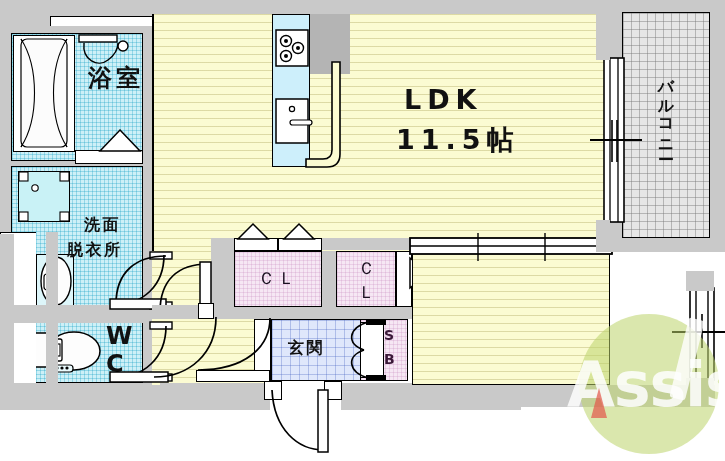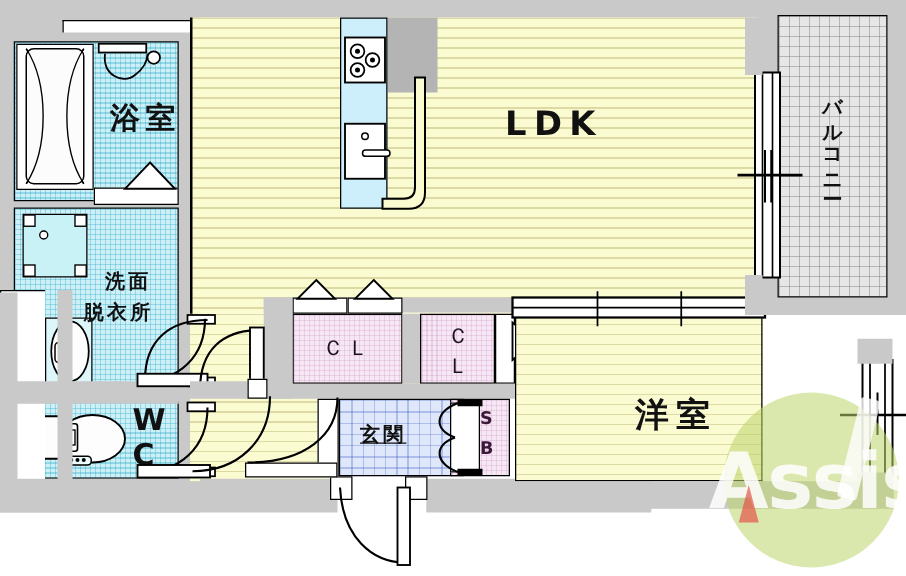--- a/index.html
+++ b/index.html
@@ -102,21 +102,21 @@
   <svg class="arc" style="left:78px;top:34px;width:60px;height:56px;">
      <rect x="1" y="1" width="38" height="7" fill="#fff" stroke="#000" stroke-width="1.4"></rect>
      <circle cx="45" cy="12" r="5" fill="#fff" stroke="#000" stroke-width="1.4"></circle>
      <path class="arcline" d="M6,9 C4,26 20,34 30,26 C38,20 40,14 40,9" style="stroke-width:1.4"></path>
   </svg>
 
   <div class="b white ol-thin" style="left:75px;top:150px;width:68px;height:14px;"></div>
   <svg class="arc" style="left:100px;top:130px;width:40px;height:22px;">
      <path d="M20,0 L40,21 L0,21 Z" fill="#fff" stroke="#000" stroke-width="1.5"></path>
   </svg>
-  <div class="lbl lbl-md" style="left:88px;top:78px;">浴室</div>
+  <div class="lbl lbl-md" style="left:88px;top:62px;">浴室</div>
 
   <div class="b room-wet ol" style="left:11px;top:166px;width:132px;height:144px;"></div>
 
   <div class="b ol-thin" style="left:18px;top:171px;width:52px;height:51px;background:#c9f2f6;"></div>
   <svg class="arc" style="left:18px;top:171px;width:52px;height:51px;">
      <rect x="1" y="1" width="9" height="9" fill="#fff" stroke="#000" stroke-width="1.1"></rect>
      <rect x="42" y="1" width="9" height="9" fill="#fff" stroke="#000" stroke-width="1.1"></rect>
      <rect x="1" y="41" width="9" height="9" fill="#fff" stroke="#000" stroke-width="1.1"></rect>
      <rect x="42" y="41" width="9" height="9" fill="#fff" stroke="#000" stroke-width="1.1"></rect>
      <circle cx="17" cy="17" r="3.2" fill="#fff" stroke="#000" stroke-width="1.1"></circle>
@@ -169,20 +169,21 @@
   <svg class="arc" style="left:276px;top:99px;width:32px;height:44px;">
      <rect x="0" y="0" width="32" height="44" fill="#fff" stroke="#000" stroke-width="1.5"></rect>
      <circle cx="16" cy="10" r="2.6" fill="#fff" stroke="#000" stroke-width="1.2"></circle>
      <rect x="14" y="21" width="22" height="5" rx="2.5" fill="#fff" stroke="#000" stroke-width="1.2"></rect>
   </svg>
   <svg class="arc" style="left:306px;top:62px;width:36px;height:110px;">
      <path d="M34,0 L34,92 Q34,105 21,105 L0,105 L0,97 L17,97 Q26,97 26,88 L26,0 Z" fill="#fbfbd2" stroke="#000" stroke-width="1.6"></path>
   </svg>
 
   <div class="lbl lbl-lg" style="left:404px;top:84px;">LDK</div>
+  <div class="lbl lbl-lg" style="left:396px;top:122px;">11.5帖</div>
 
   <div class="b wall" style="left:211px;top:238px;width:208px;height:12px;"></div>
   <div class="b room-cl ol" style="left:234px;top:251px;width:88px;height:56px;"></div>
   <div class="b room-cl ol" style="left:336px;top:251px;width:60px;height:56px;"></div>
 
   <div class="b white ol-thin" style="left:234px;top:238px;width:44px;height:13px;"></div>
   <div class="b white ol-thin" style="left:278px;top:238px;width:44px;height:13px;"></div>
   <svg class="arc" style="left:238px;top:224px;width:30px;height:16px;">
      <path d="M15,0 L30,15 L0,15 Z" fill="#fff" stroke="#000" stroke-width="1.5"></path>
   </svg>
@@ -198,21 +199,21 @@
   <div class="lbl lbl-cl" style="left:258px;top:267px;">ＣＬ</div>
   <div class="lbl lbl-cl" style="left:358px;top:257px;">Ｃ</div>
   <div class="lbl lbl-cl" style="left:358px;top:281px;">Ｌ</div>
 
   <div class="b wall" style="left:211px;top:307px;width:208px;height:12px;"></div>
   <div class="b wall" style="left:322px;top:251px;width:14px;height:56px;"></div>
   <div class="b wall" style="left:211px;top:238px;width:23px;height:81px;"></div>
 
   <div class="b room-genkan ol" style="left:271px;top:319px;width:100px;height:62px;"></div>
   <div class="b white ol-thin" style="left:254px;top:319px;width:17px;height:62px;"></div>
-  <div class="lbl lbl-sm" style="left:288px;top:338px;text-decoration:underline;">玄関</div>
+  <div class="lbl lbl-sm" style="left:288px;top:338px;">玄関</div>
 
   <div class="b room-cl ol" style="left:360px;top:319px;width:48px;height:62px;"></div>
   <div class="b white ol-thin" style="left:360px;top:322px;width:24px;height:56px;"></div>
   <div class="lbl lbl-xs" style="left:384px;top:327px;color:#3a1838;">S</div>
   <div class="lbl lbl-xs" style="left:384px;top:351px;color:#3a1838;">B</div>
   <svg class="arc" style="left:340px;top:320px;width:46px;height:60px;">
      <rect x="26" y="0" width="20" height="5" fill="#000"></rect>
      <rect x="26" y="55" width="20" height="5" fill="#000"></rect>
      <path class="arcline" d="M28,2 C8,8 6,24 24,30"></path>
      <path class="arcline" d="M28,58 C8,52 6,36 24,30"></path>
@@ -257,21 +258,20 @@
      <path class="arcline" d="M76,0 C76,36 50,60 14,60" transform="translate(-56,0)"></path>
   </svg>
   <div class="b white ol-thin" style="left:196px;top:370px;width:74px;height:12px;"></div>
   <svg class="arc" style="left:196px;top:318px;width:76px;height:56px;">
      <path class="arcline" d="M74,0 C74,30 48,52 2,52"></path>
   </svg>
 
   <div class="b room-tatami" style="left:412px;top:251px;width:198px;height:134px;"></div>
   <div class="b room-tatami" style="left:412px;top:251px;width:198px;height:134px;"></div>
   <div class="b" style="left:412px;top:251px;width:198px;height:134px;border:1.6px solid #000;border-top:none;"></div>
-  <div class="lbl lbl-lg" style="left:508px;top:314px;">洋室</div>
 
   <svg class="arc" style="left:410px;top:233px;width:202px;height:28px;">
      <rect x="0" y="5" width="202" height="16" fill="#fff" stroke="#000" stroke-width="1.8"></rect>
      <line x1="0" y1="13" x2="202" y2="13" stroke="#000" stroke-width="1.4"></line>
      <line x1="68" y1="0" x2="68" y2="28" stroke="#000" stroke-width="1.4"></line>
      <line x1="135" y1="0" x2="135" y2="28" stroke="#000" stroke-width="1.4"></line>
   </svg>
 
   <svg class="arc" style="left:686px;top:288px;width:39px;height:92px;">
      <rect x="4" y="0" width="24" height="92" fill="#fff" stroke="#000" stroke-width="1.6"></rect>

